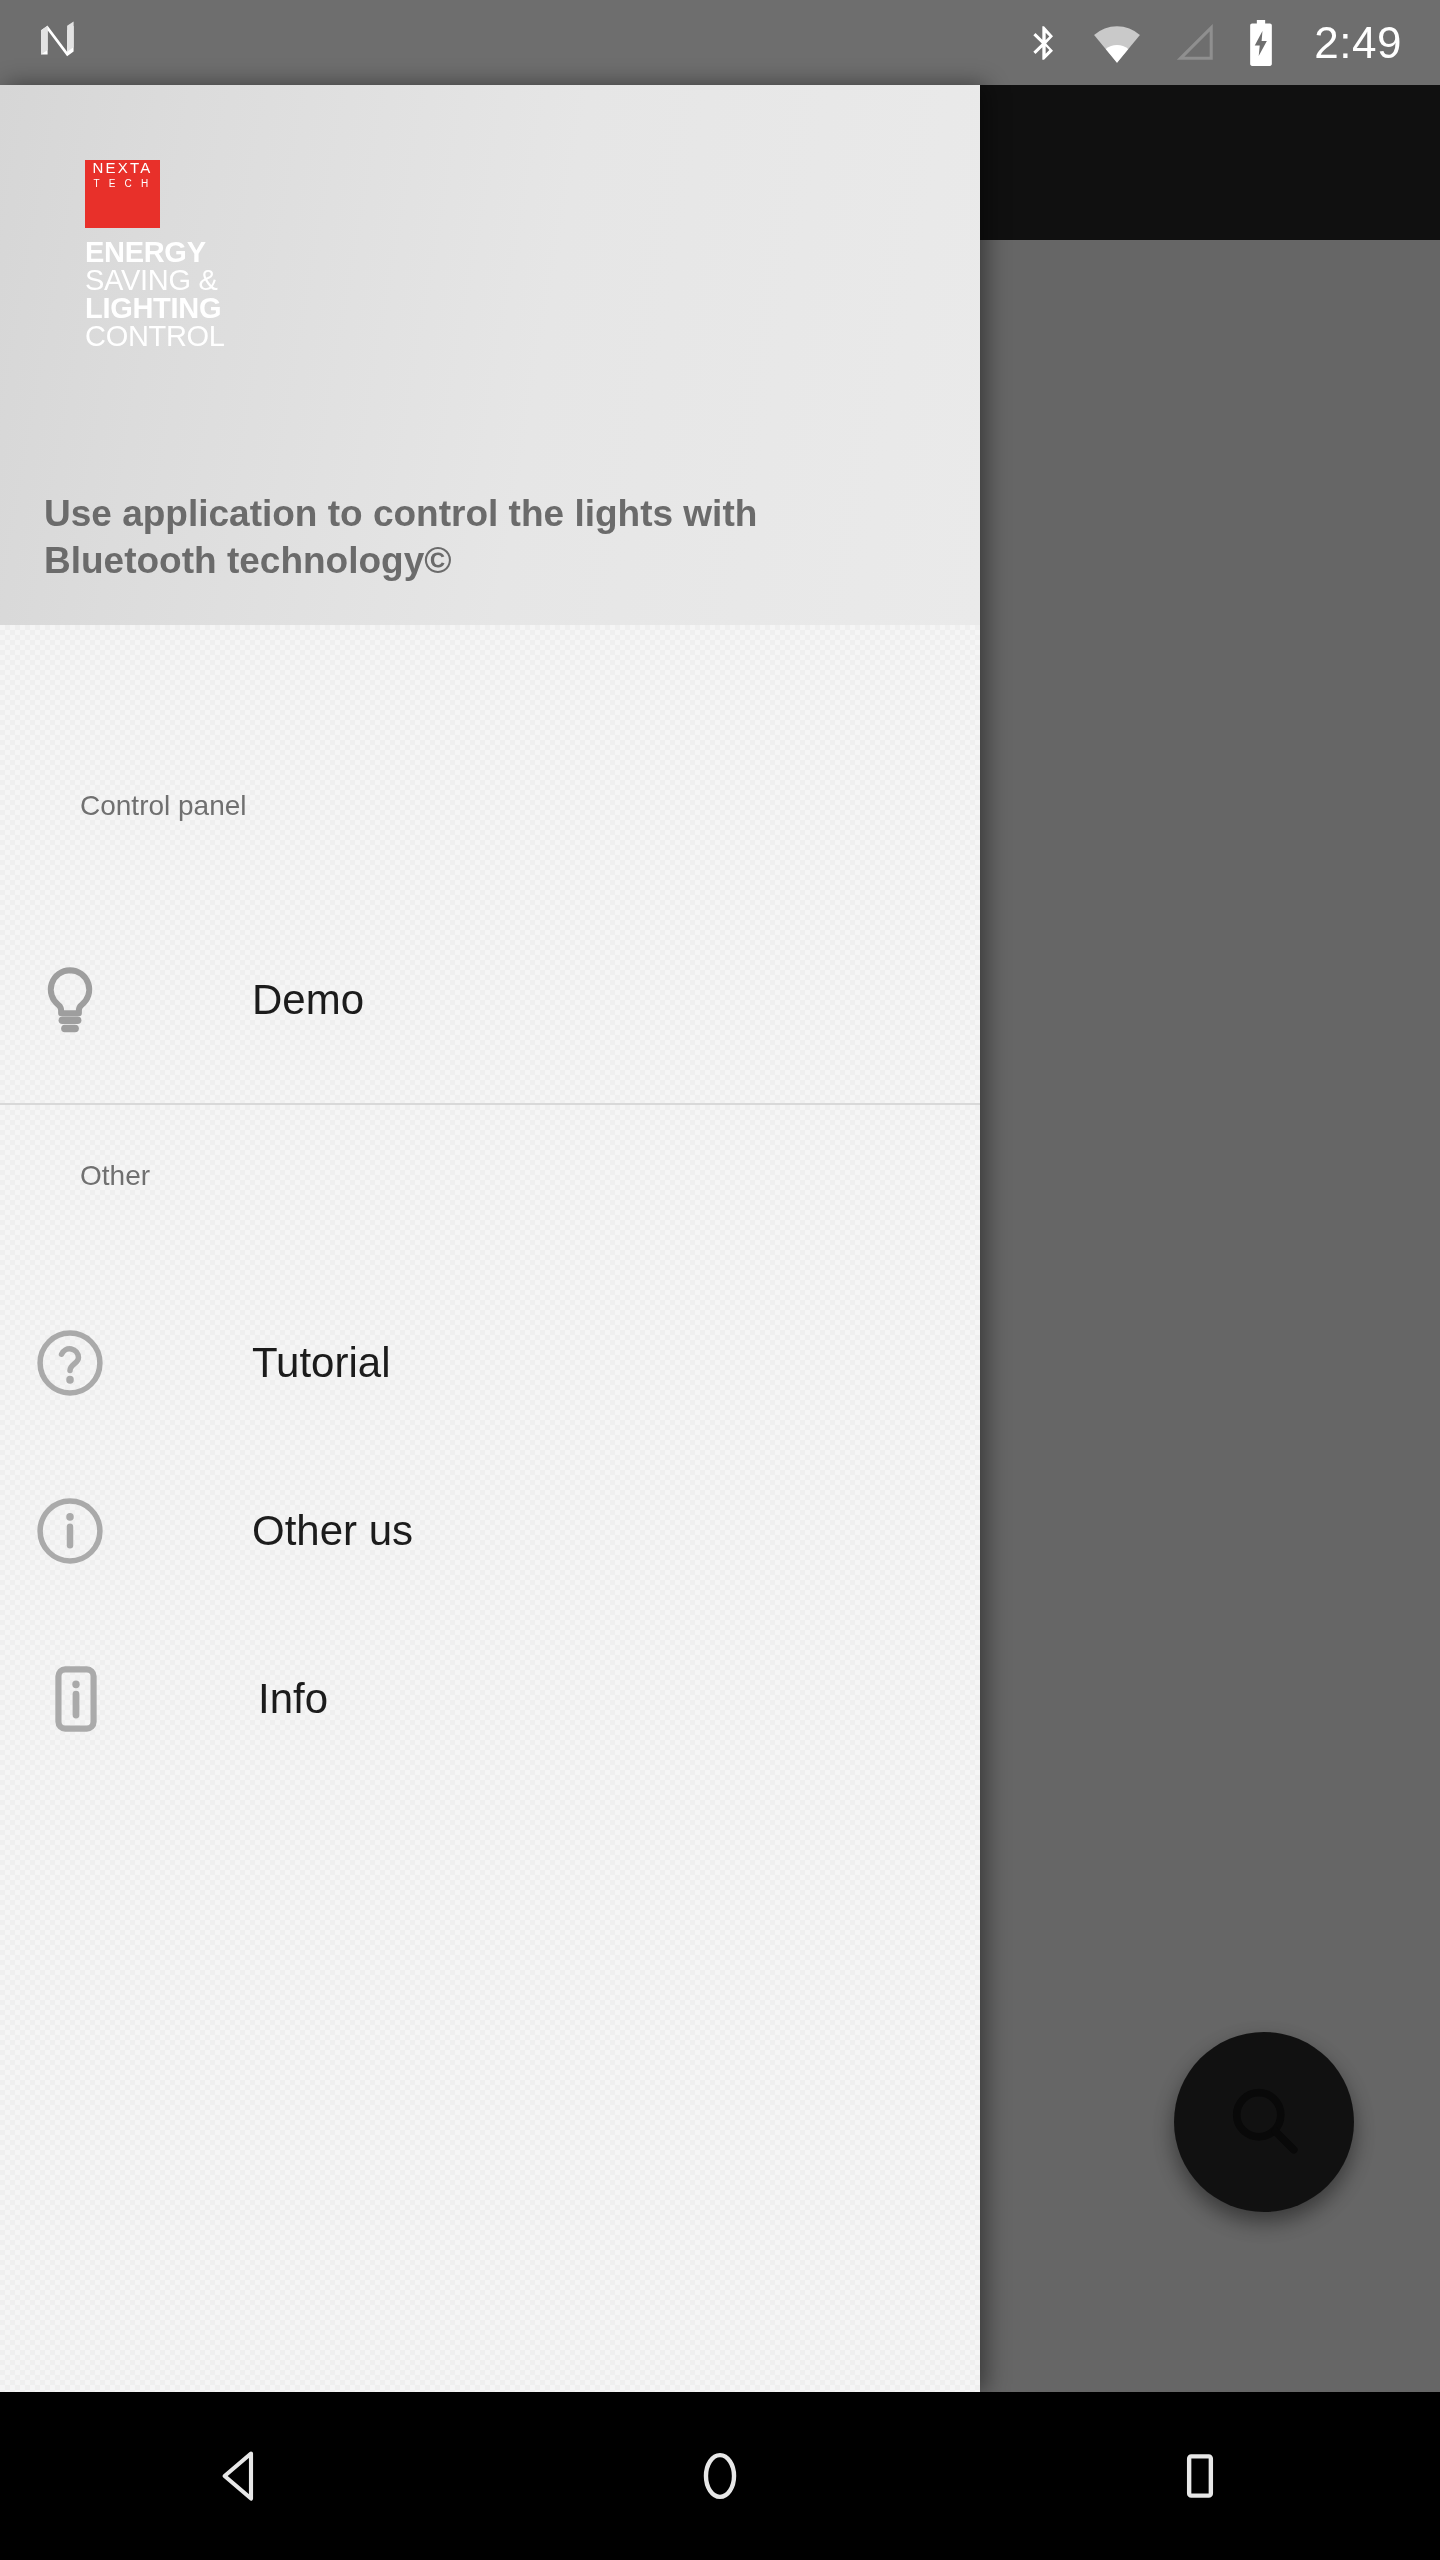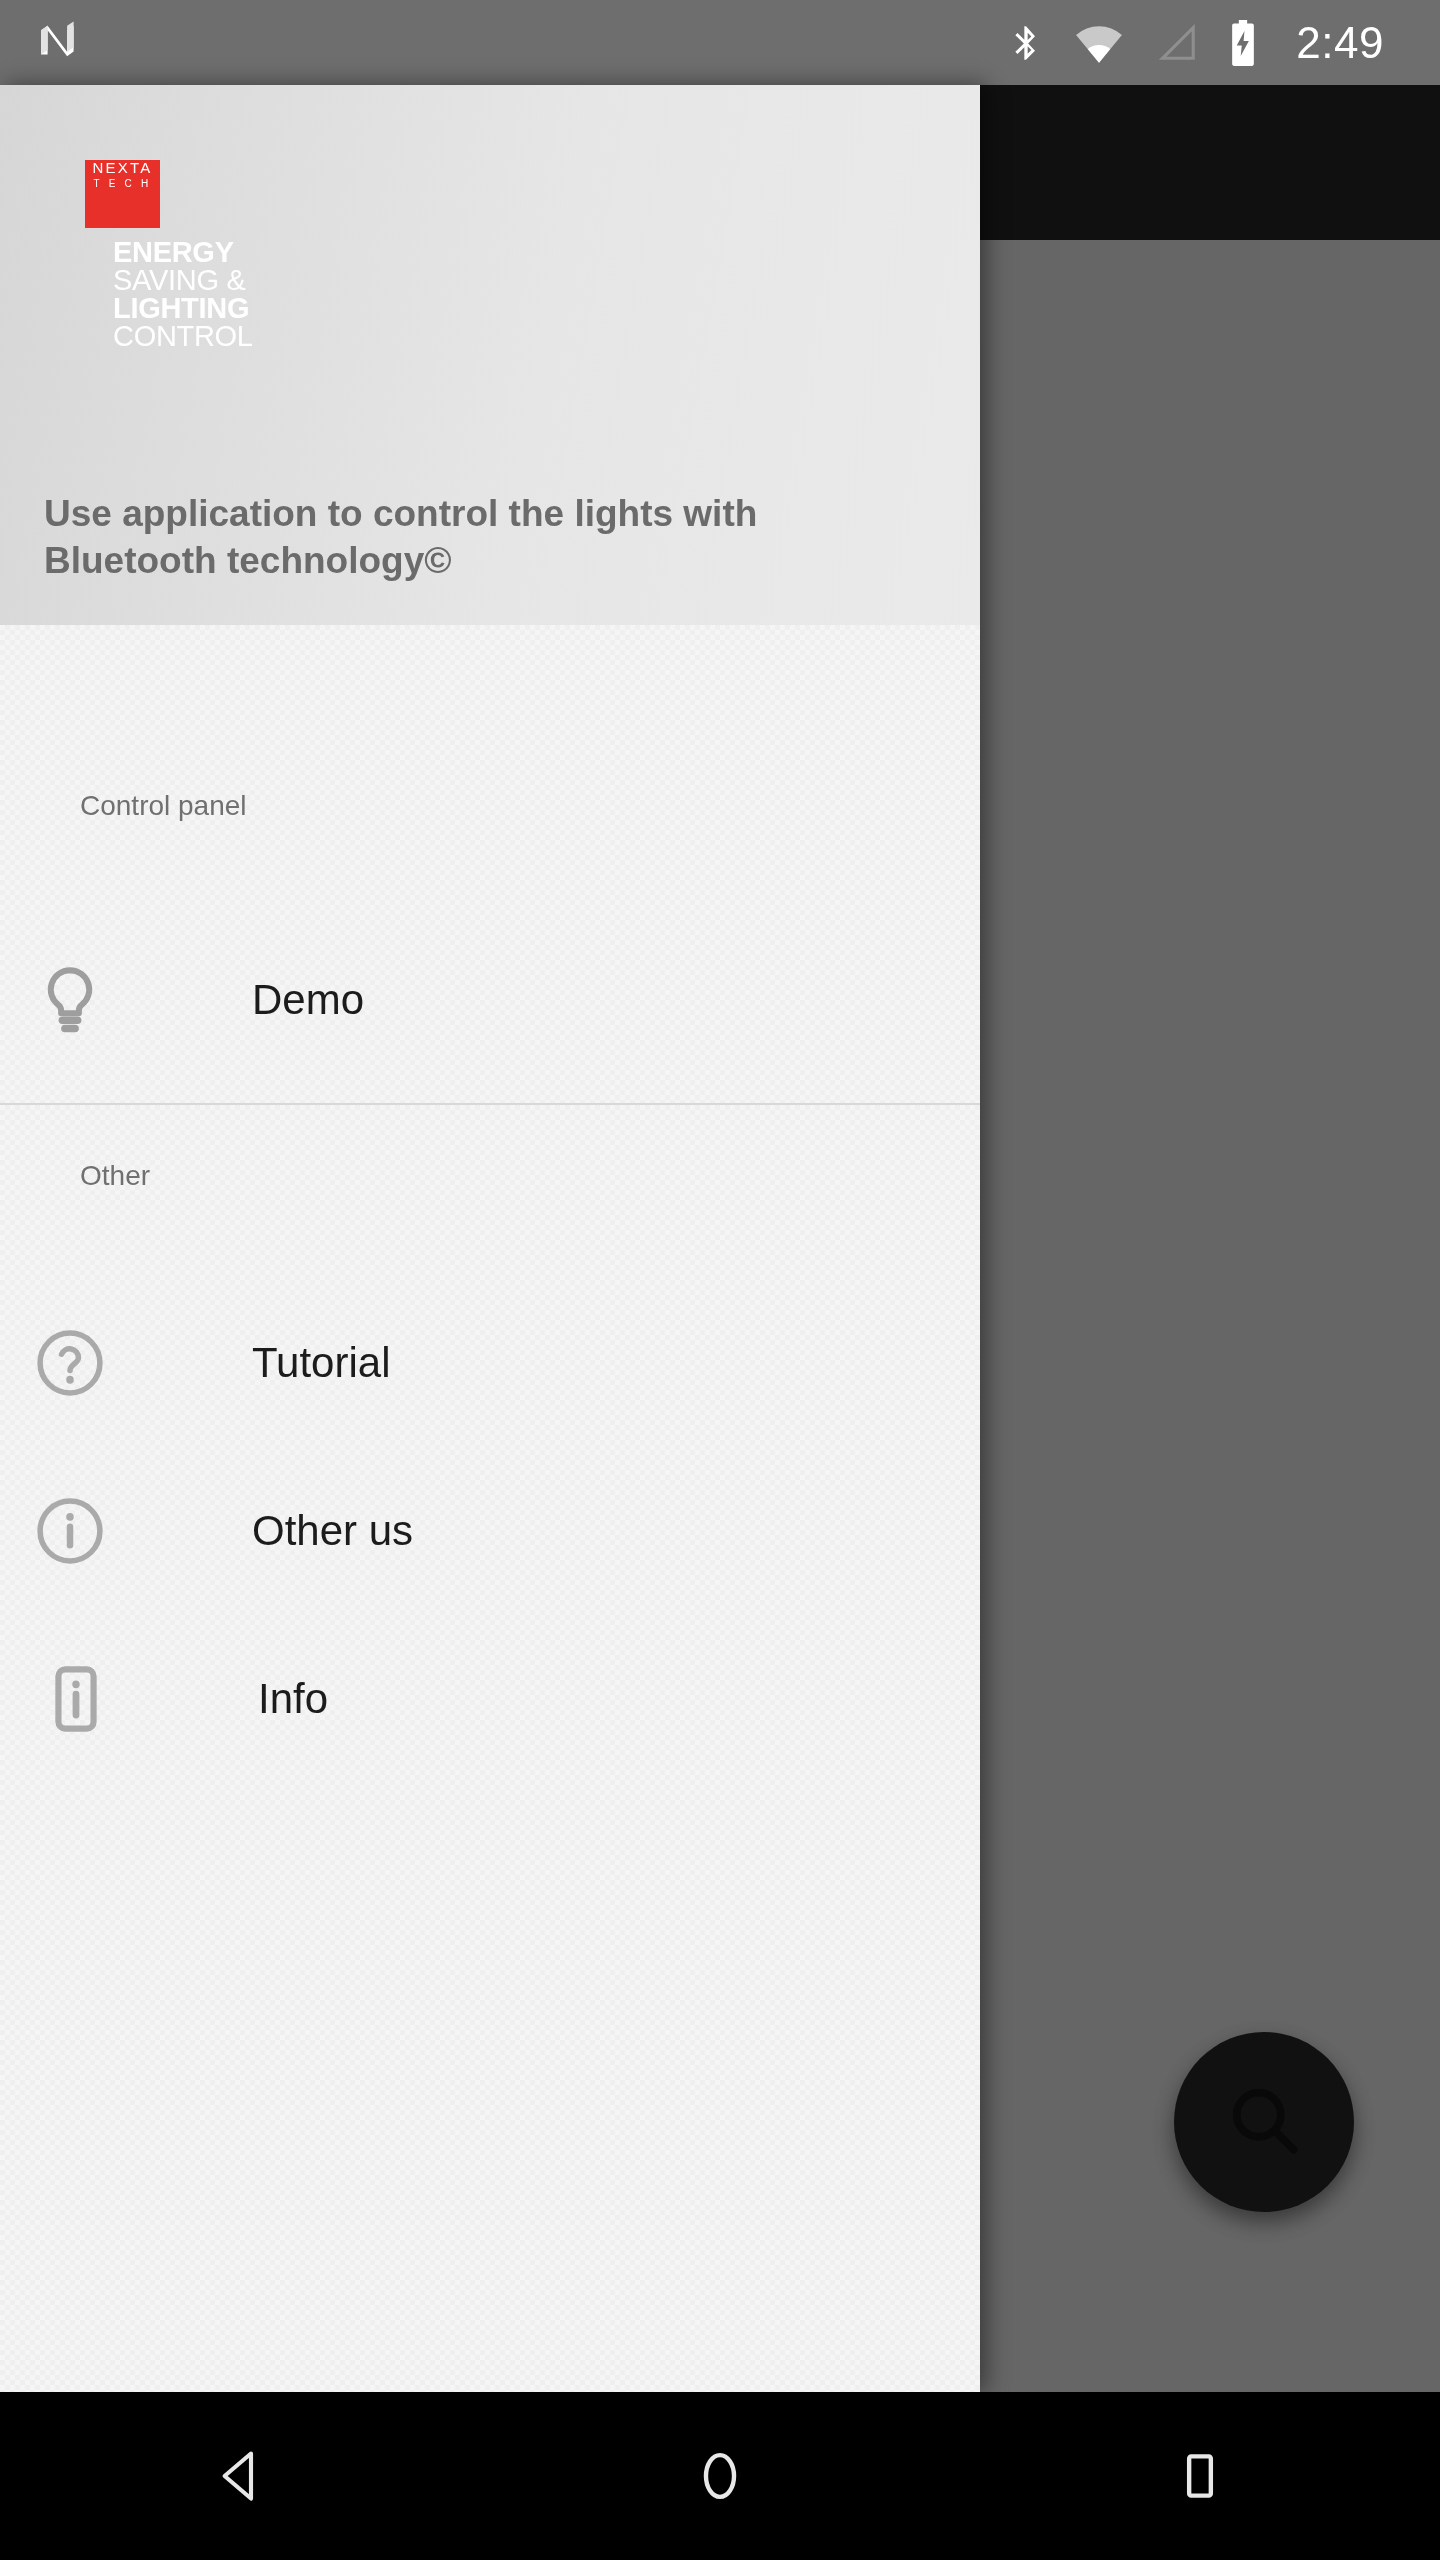--- a/index.html
+++ b/index.html
@@ -42,21 +42,21 @@
 
   
   #status-bar{
     position:absolute; left:0; top:0; width:1440px; height:85px;
     background:#6e6e6e;
     display:flex; align-items:center;
   }
   #status-left{ display:flex; align-items:center; padding-left:32px; }
   #status-right{
     margin-left:auto; display:flex; align-items:center;
-    gap:28px; padding-right:56px;text-align:center;
+    gap:28px; padding-right:38px;text-align:center;
   }
   #status-right svg{ display:block; }
   #clock{
     color:#fff; font-size:44px; letter-spacing:0.5px;
     font-family:"Liberation Sans", sans-serif;
     margin-left:8px;
   }
 
   
   #drawer{
@@ -87,21 +87,21 @@
   }
   #brand-logo .lg1{
     color:#fff; font-size:15px; letter-spacing:2.2px; line-height:1;
     font-family:"Liberation Sans", sans-serif;
   }
   #brand-logo .lg2{
     color:#fff; font-size:10px; letter-spacing:3.2px; line-height:1;
     margin-top:4px;
     font-family:"Liberation Sans", sans-serif;
   }
-  #brand-tagline{ margin-top:10px;margin-left:28px; }
+  #brand-tagline{ margin-top:10px; }
   #brand-tagline div{
     color:#ffffff; font-size:29px; line-height:0.97;
     letter-spacing:-0.3px;
     font-family:"Liberation Sans", sans-serif;
   }
   #brand-tagline .bold{ font-weight:700; }
   #brand-tagline .light{ font-weight:400; }
 
   #header-desc{
     position:absolute; left:44px; top:405px; width:890px;

